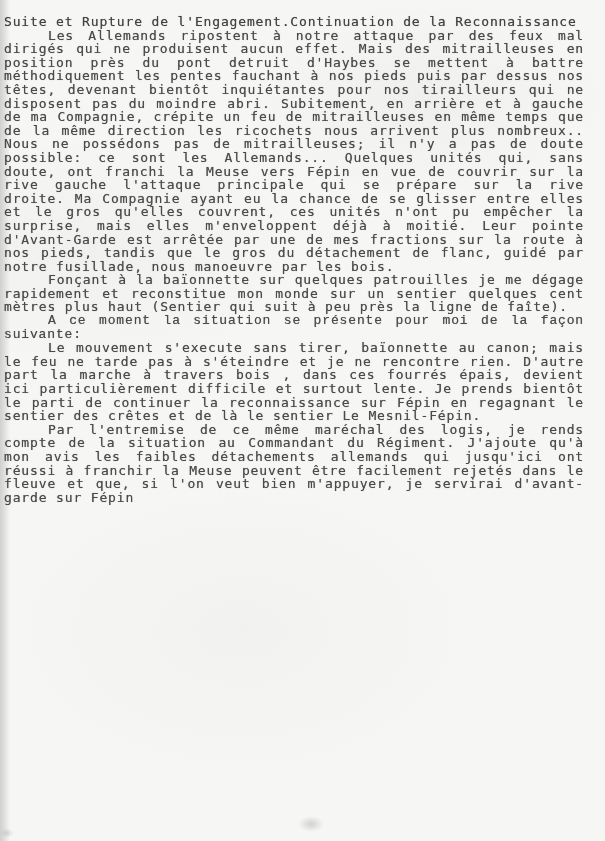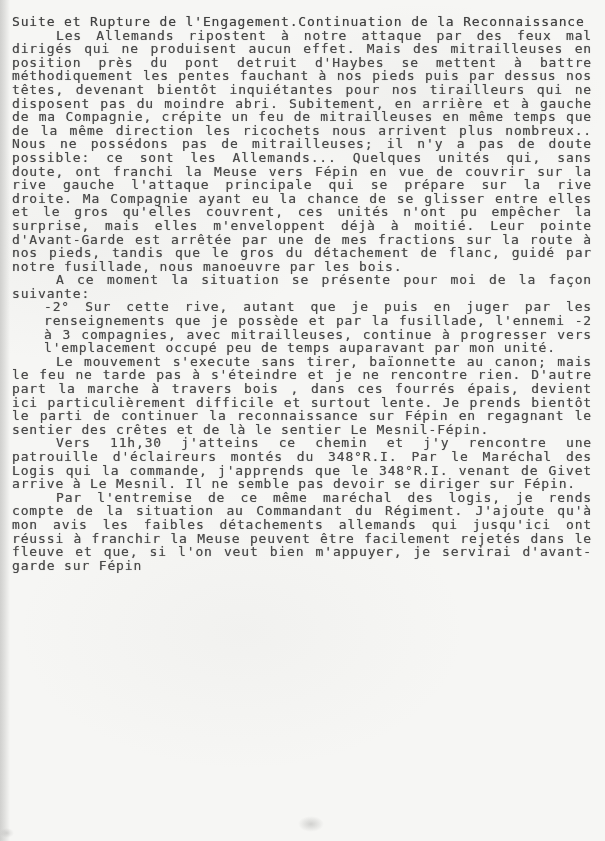--- a/index.html
+++ b/index.html
@@ -23,21 +23,21 @@
     position: absolute;
     left: 0;
     top: 0;
     width: 10px;
     height: 100%;
     background: linear-gradient(to right, #c9c9c7 0%, #dcdcda 45%, rgba(246,246,244,0) 100%);
     opacity: 0.85;
   }
   .content {
     position: absolute;
-    left: 12px;
+    left: 4px;
     top: 15px;
     width: 580px;
     font-size: 13px;
     line-height: 13.6px;
     letter-spacing: 0.85px;
     color: #4a4a4a;
     text-shadow: 0 0 0.7px rgba(74,74,74,0.65);
   }
   .content p, .content div.heading {
     margin: 0;
@@ -49,20 +49,21 @@
   .para {
     text-align: justify;
     text-indent: 44px;
   }
   .list-item {
     text-align: justify;
     padding-left: 32px;
   }
   .gap {
     margin-top: 13.6px;
+    font-family: Liberation Mono, monospace;
   }
   .smudge {
     position: absolute;
     left: 298px;
     top: 816px;
     width: 26px;
     height: 16px;
     background: radial-gradient(ellipse at center, rgba(140,140,138,0.35), rgba(0,0,0,0) 70%);
   }
   .smudge2 {
@@ -78,30 +79,29 @@
 <body>
 
 <div class="page">
   <div class="edge-shadow"></div>
 
   <div class="content">
     <div class="heading">Suite et Rupture de l'Engagement.Continuation de la Reconnaissance</div>
 
     <p class="para">Les Allemands ripostent à notre attaque par des feux mal dirigés qui ne produisent aucun effet. Mais des mitrailleuses en position près du pont detruit d'Haybes se mettent à battre méthodiquement les pentes fauchant à nos pieds puis par dessus nos têtes, devenant bientôt inquiétantes pour nos tirailleurs qui ne disposent pas du moindre abri. Subitement, en arrière et à gauche de ma Compagnie, crépite un feu de mitrailleuses en même temps que de la même direction les ricochets nous arrivent plus nombreux.. Nous ne possédons pas de mitrailleuses; il n'y a pas de doute possible: ce sont les Allemands... Quelques unités qui, sans doute, ont franchi la Meuse vers Fépin en vue de couvrir sur la rive gauche l'attaque principale qui se prépare sur la rive droite. Ma Compagnie ayant eu la chance de se glisser entre elles et le gros qu'elles couvrent, ces unités n'ont pu empêcher la surprise, mais elles m'enveloppent déjà à moitié. Leur pointe d'Avant-Garde est arrêtée par une de mes fractions sur la route à nos pieds, tandis que le gros du détachement de flanc, guidé par notre fusillade, nous manoeuvre par les bois.</p>
 
+    <p class="para">Fonçant à la baïonnette sur quelques patrouilles je me dégage rapidement et reconstitue mon monde sur un sentier quelques cent mètres plus haut (Sentier qui suit à peu près la ligne de faîte).</p>
 
     <p class="para gap">A ce moment la situation se présente pour moi de la façon suivante:</p>
 
 
-    <p class="list-item">-2° Sur cette rive, autant que je puis en juger par les renseignements que je possède et par la fusillade, l'ennemi -2 à 3 compagnies, avec mitrailleuses, continue à progresser vers l'emplacement occupé peu de temps auparavant par mon unité.</p>
 
 
     <p class="para">Le mouvement s'execute sans tirer, baïonnette au canon; mais le feu ne tarde pas à s'éteindre et je ne rencontre rien. D'autre part la marche à travers bois , dans ces fourrés épais, devient ici particulièrement difficile et surtout lente. Je prends bientôt le parti de continuer la reconnaissance sur Fépin en regagnant le sentier des crêtes et de là le sentier Le Mesnil-Fépin.</p>
 
-    <p class="para gap">Vers 11h,30 j'atteins ce chemin et j'y rencontre une patrouille d'éclaireurs montés du 348°R.I. Par le Maréchal des Logis qui la commande, j'apprends que le 348°R.I. venant de Givet arrive à Le Mesnil. Il ne semble pas devoir se diriger sur Fépin.</p>
 
 
     <p class="para">Par l'entremise de ce même maréchal des logis, je rends compte de la situation au Commandant du Régiment. J'ajoute qu'à mon avis les faibles détachements allemands qui jusqu'ici ont réussi à franchir la Meuse peuvent être facilement rejetés dans le fleuve et que, si l'on veut bien m'appuyer, je servirai d'avant-garde sur Fépin</p>
   </div>
 
   <div class="smudge"></div>
   <div class="smudge2"></div>
 </div>
 
 </body></html>

